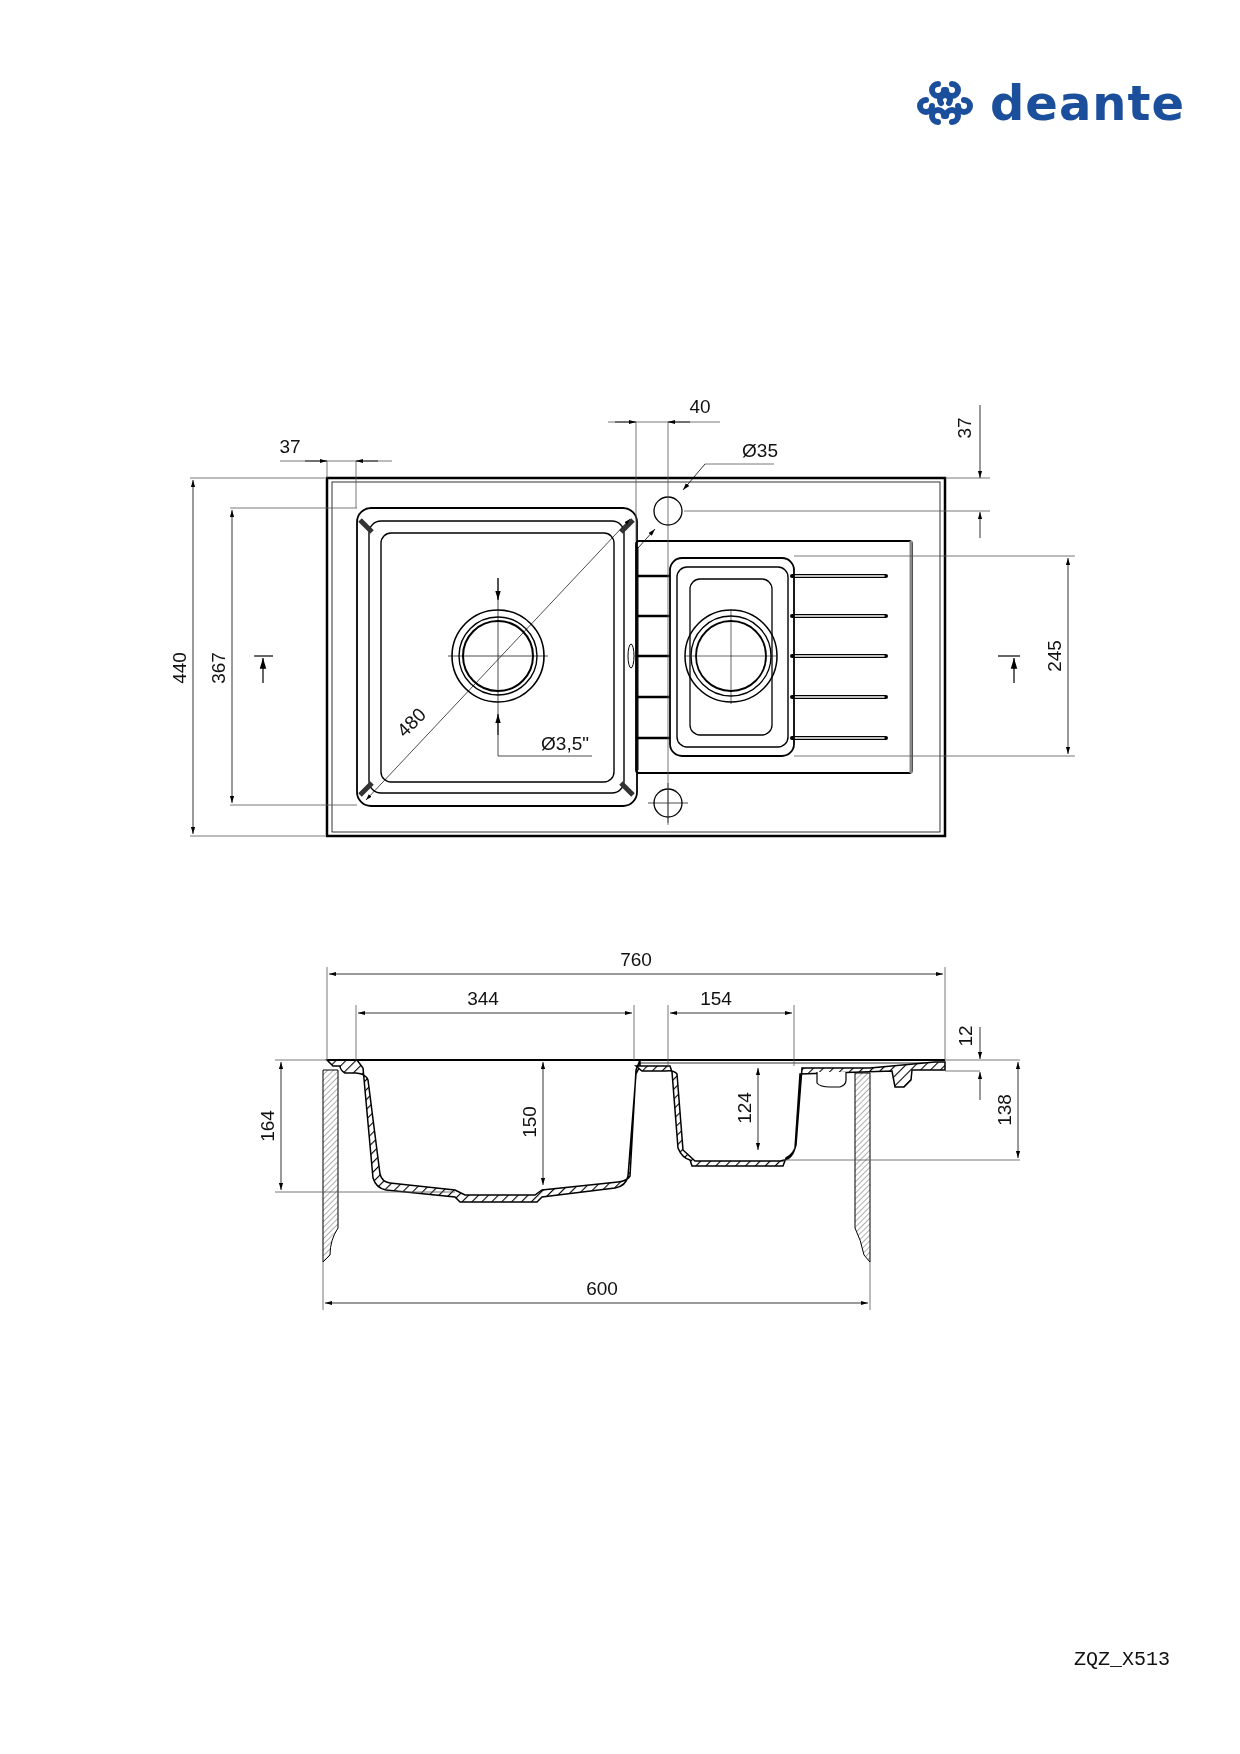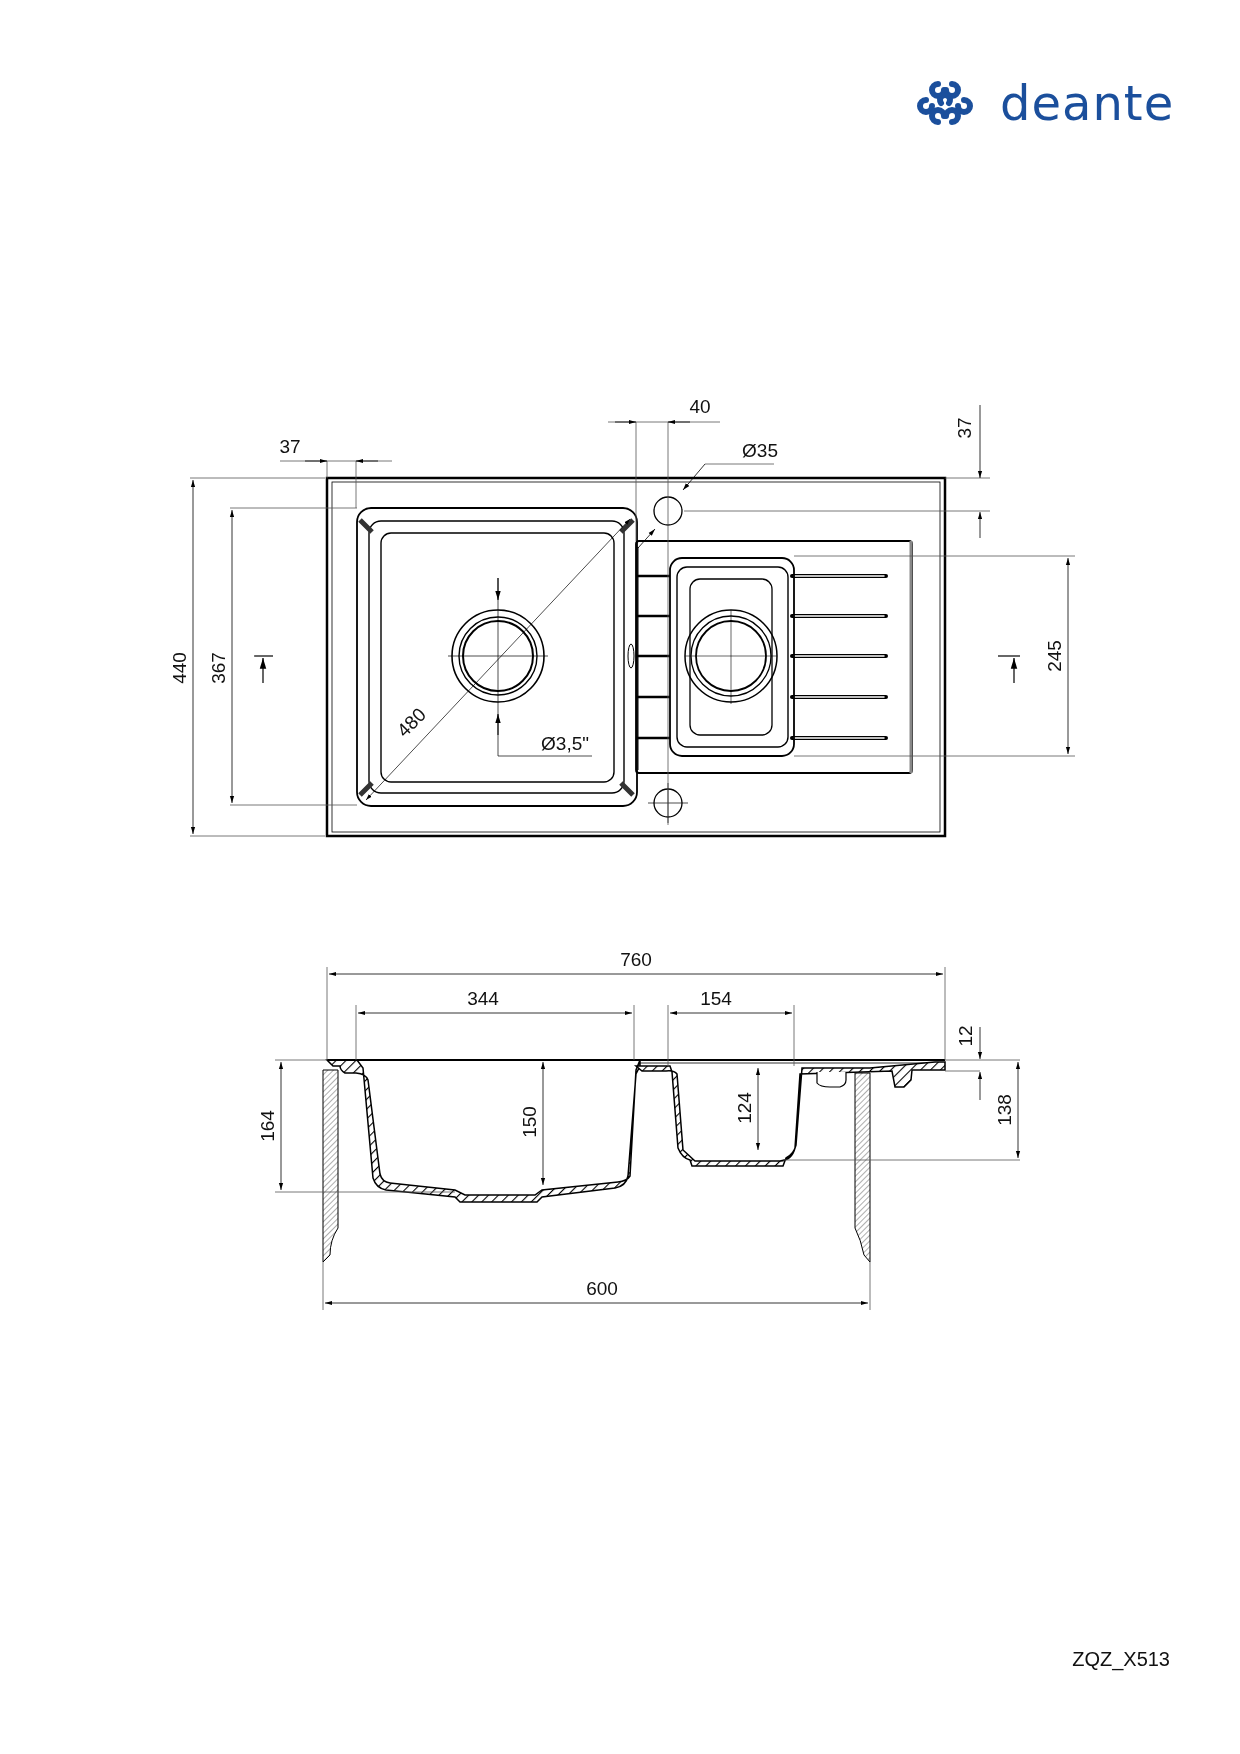--- a/index.html
+++ b/index.html
@@ -1,23 +1,23 @@
 <!DOCTYPE html>
 <html><head>
 <meta charset="utf-8">
 <style>
   html, body { margin: 0; padding: 0; background: #ffffff; }
   body { width: 1240px; height: 1754px; position: relative; overflow: hidden;
          font-family: "Liberation Sans", "DejaVu Sans", sans-serif; }
   .logo { position: absolute; left: 916px; top: 74px; display: flex; align-items: center; }
-  .logo-text { font-family: "DejaVu Sans", sans-serif; font-size: 48px; font-weight: normal;
-               letter-spacing: 1px; margin-left: 26px; line-height: 1; }
+  .logo-text { font-family: "DejaVu Sans", sans-serif; font-size: 48px; font-weight: bold;
+               letter-spacing: 1px; margin-left: 16px; line-height: 1; }
   .drawing { position: absolute; left: 0; top: 0; }
   .dim { font-family: "Liberation Sans", sans-serif; font-size: 19px; fill: #111; }
-  .code { position: absolute; right: 70px; top: 1648px; font-family: Liberation Sans, sans-serif;
+  .code { position: absolute; right: 70px; top: 1648px; font-family: Liberation Mono, monospace;
           font-size: 20px; color: #111; }
 </style>
 </head>
 <body>
 
 <div class="logo">
   <svg width="58" height="58" viewBox="0 0 58 58">
     <g fill="none" stroke="#1b4f9c" stroke-width="6" stroke-linecap="round">
       <path d="M22 10 a6 6 0 1 0 6 6"></path>
       <path d="M36 10 a6 6 0 1 1 -6 6"></path>

